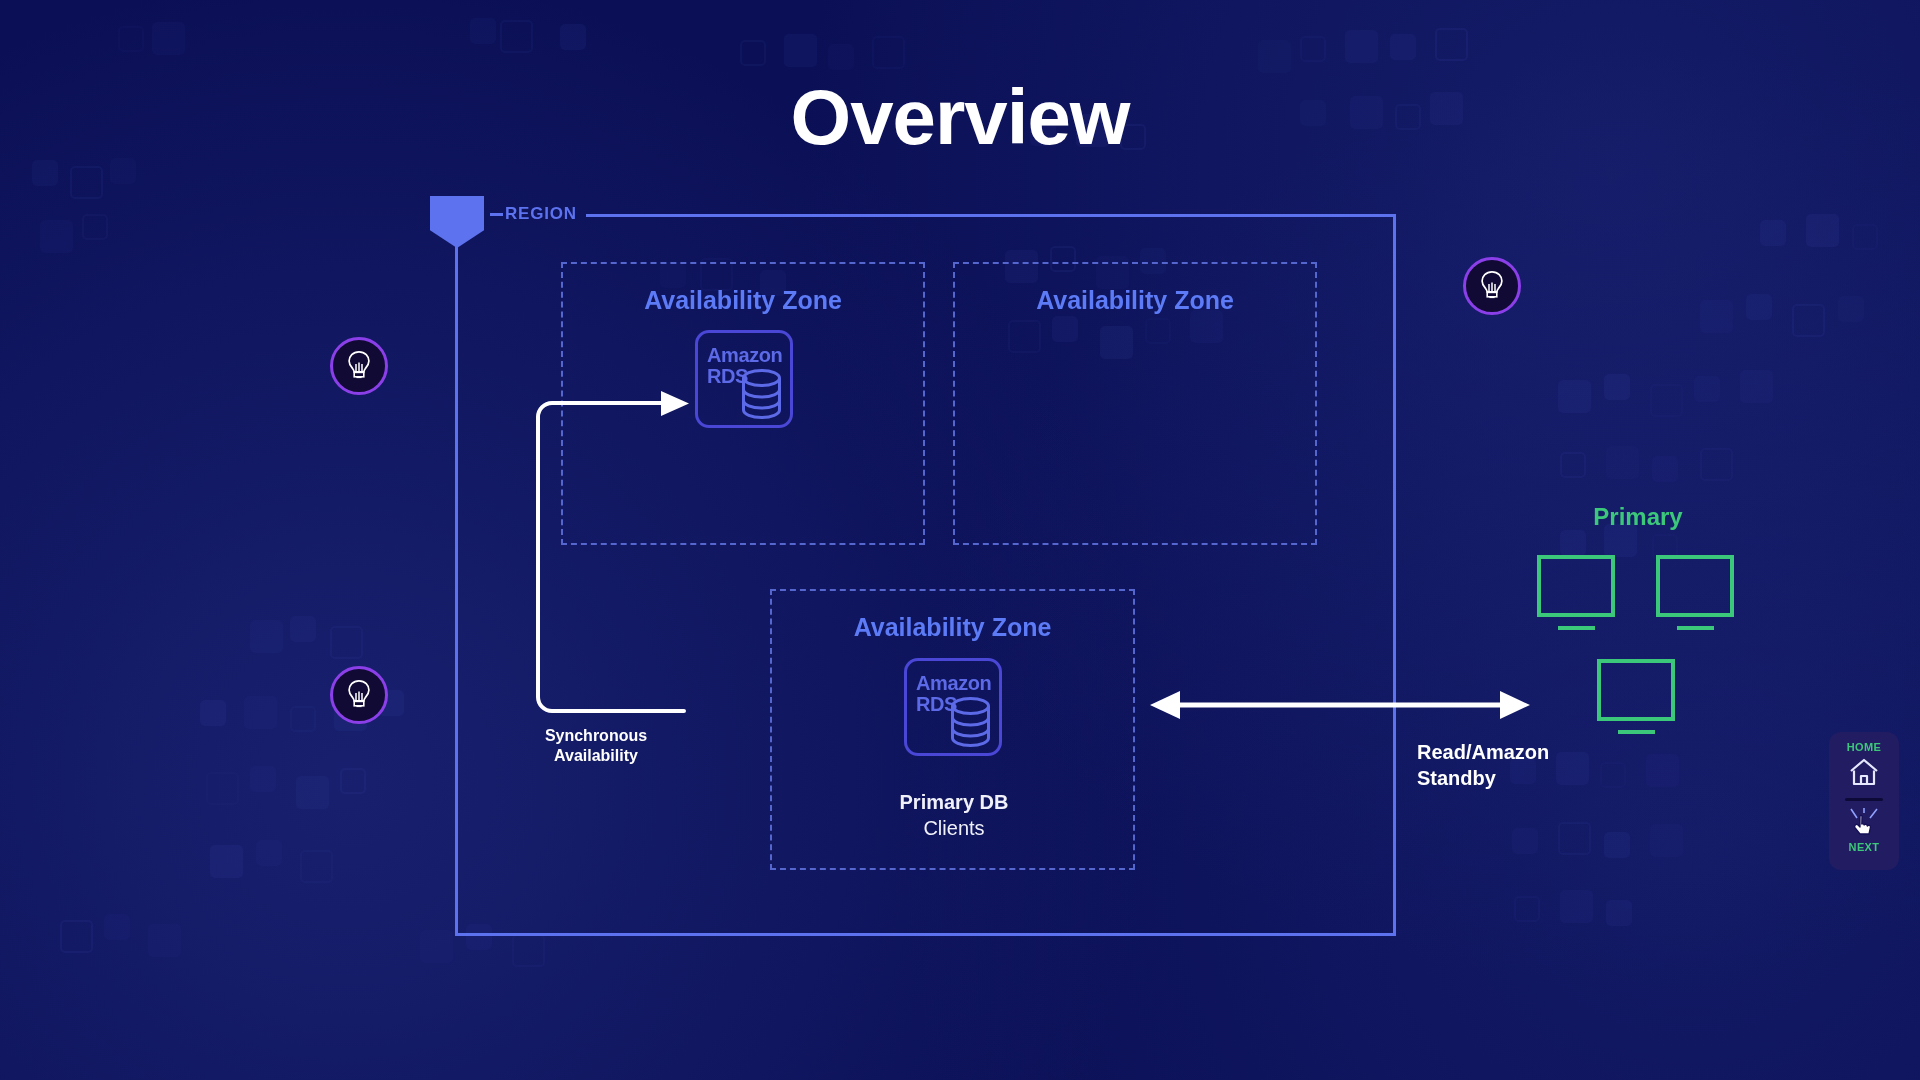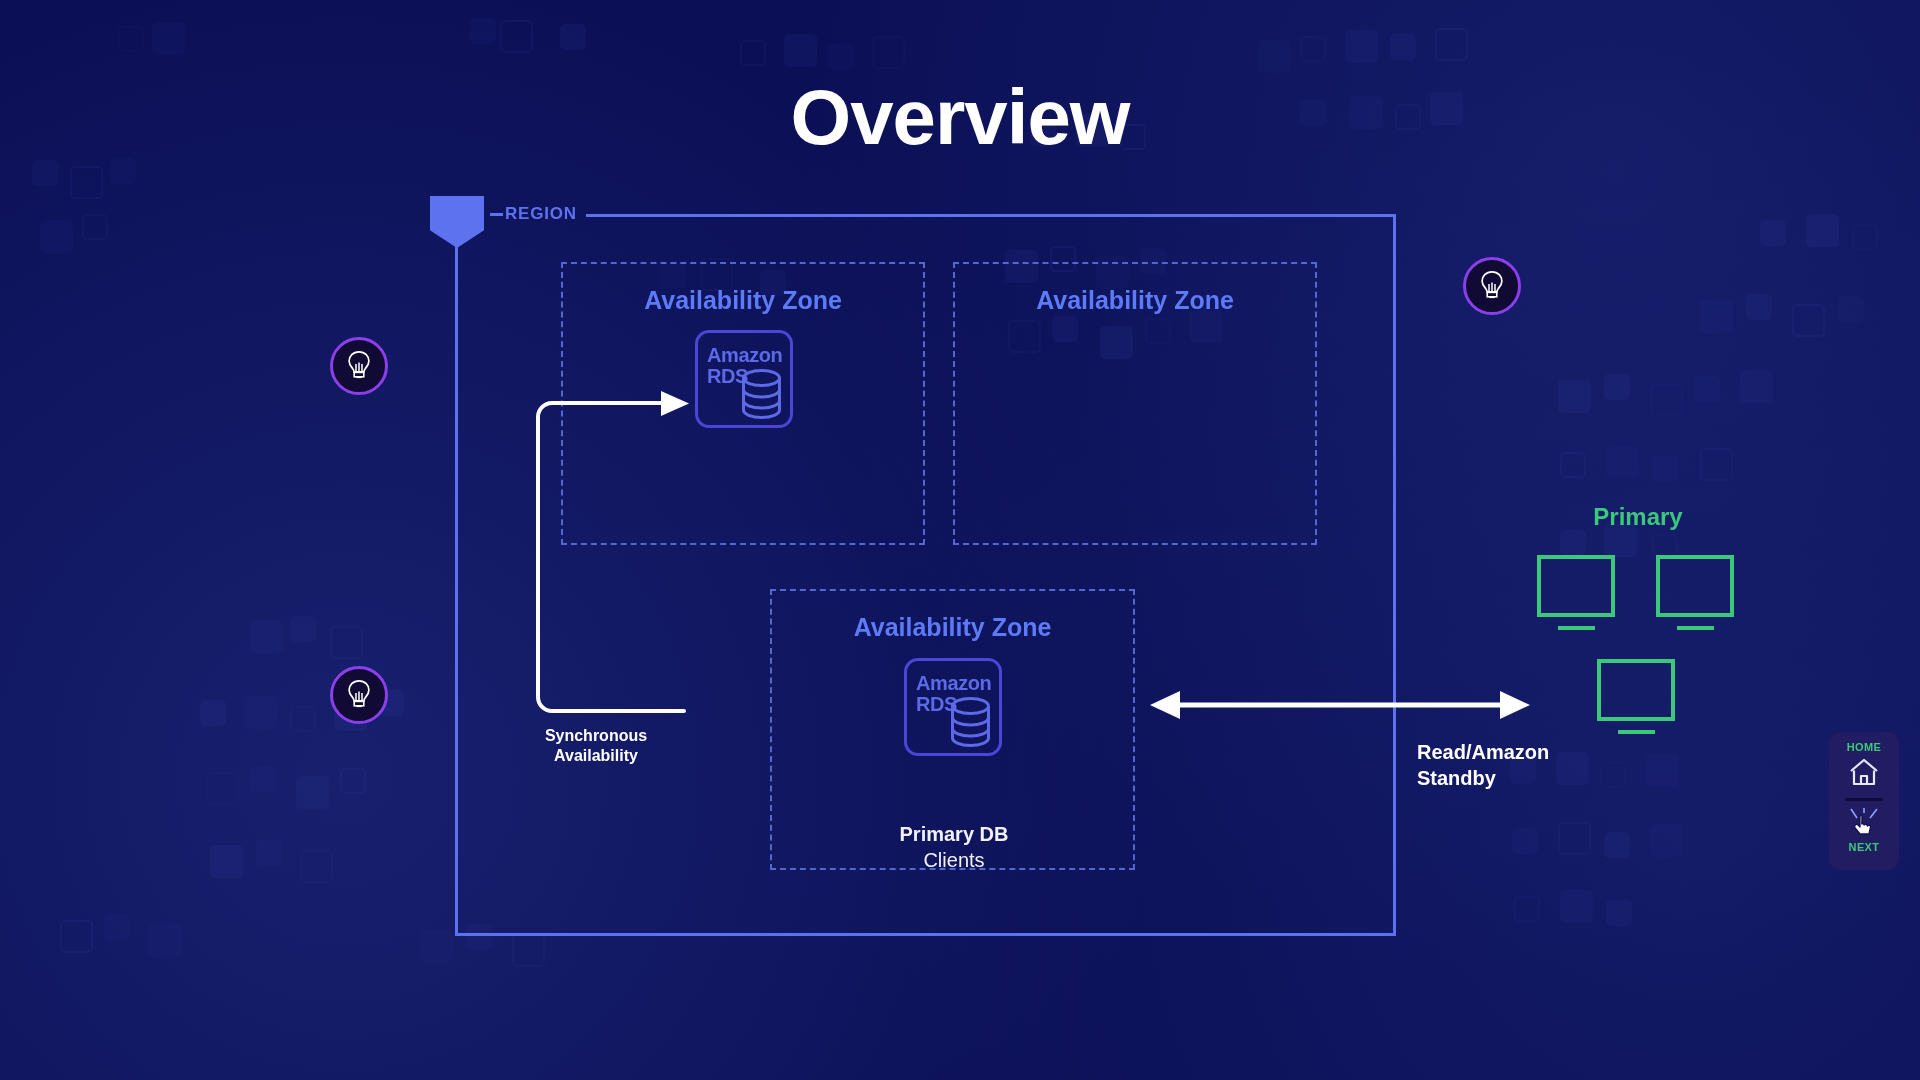--- a/index.html
+++ b/index.html
@@ -146,21 +146,21 @@
 
   .node-caption {
     position: absolute;
     text-align: center;
     color: #f0f1fa;
     font-size: 20px;
     line-height: 1.28;
   }
   .node-caption b { font-weight: bold; }
   #caption-standby { left: 598px; top: 466px; width: 292px; }
-  #caption-primary { left: 808px; top: 790px; width: 292px; margin-top: 32px; }
+  #caption-primary { left: 808px; top: 790px; width: 292px; }
 
   
   #sync-svg { position: absolute; left: 510px; top: 390px; }
   #rw-svg   { position: absolute; left: 1150px; top: 688px; }
 
   #sync-label {
     position: absolute;
     left: 516px;
     top: 726px;
     color: #ffffff;

